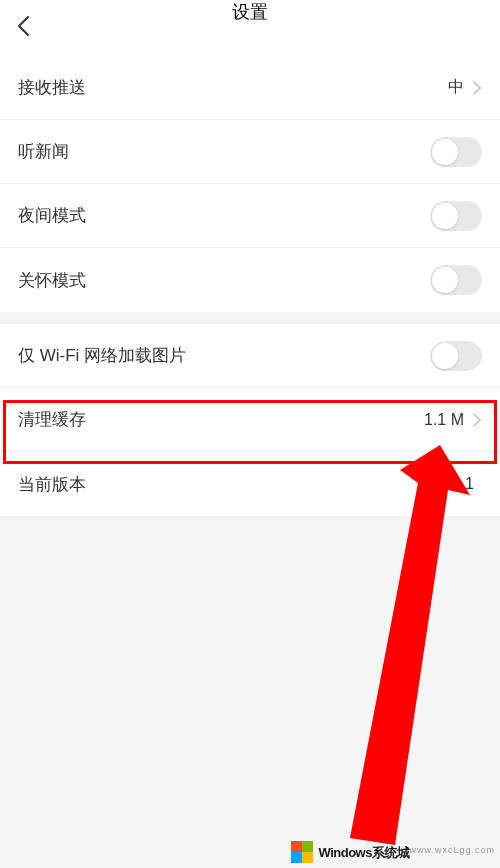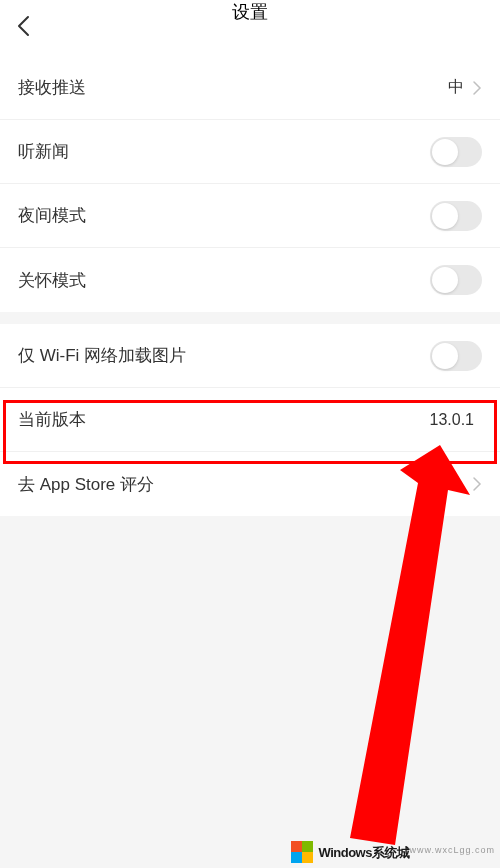--- a/index.html
+++ b/index.html
@@ -179,31 +179,32 @@
 </div>
 
 <div class="section">
   <div class="row" id="wifi-row" style="position:relative;">
     <div class="label">仅 Wi-Fi 网络加载图片</div>
     <div class="toggle">
         <div class="knob"></div>
       </div>
   </div>
   <div class="row">
+    <div class="label">清理缓存</div>
+    <div class="row-right">
+      <span class="value">1.1 M</span>
+      <svg class="chevron" width="10" height="16" viewBox="0 0 10 16">
+        <path d="M2 2 L8 8 L2 14" stroke="#c0c0c0" stroke-width="1.5" fill="none" stroke-linecap="round"></path>
+      </svg>
+    </div>
+  </div>
+  <div class="row">
     <div class="label">当前版本</div>
     <div class="row-right">
       <span class="value">13.0.1</span>
-    </div>
-  </div>
-  <div class="row">
-    <div class="label">去 App Store 评分</div>
-    <div class="row-right">
-      <svg class="chevron" width="10" height="16" viewBox="0 0 10 16">
-        <path d="M2 2 L8 8 L2 14" stroke="#c0c0c0" stroke-width="1.5" fill="none" stroke-linecap="round"></path>
-      </svg>
     </div>
   </div>
 </div>
 
 <div class="highlight-box" style="top:400px; height:64px;"></div>
 
 <svg class="arrow-svg" style="left:310px; top:440px; width:190px; height:420px;">
   <defs>
     <linearGradient id="arrowGrad" x1="0%" y1="0%" x2="0%" y2="100%">
       <stop offset="0%" stop-color="#ff0000"></stop>

